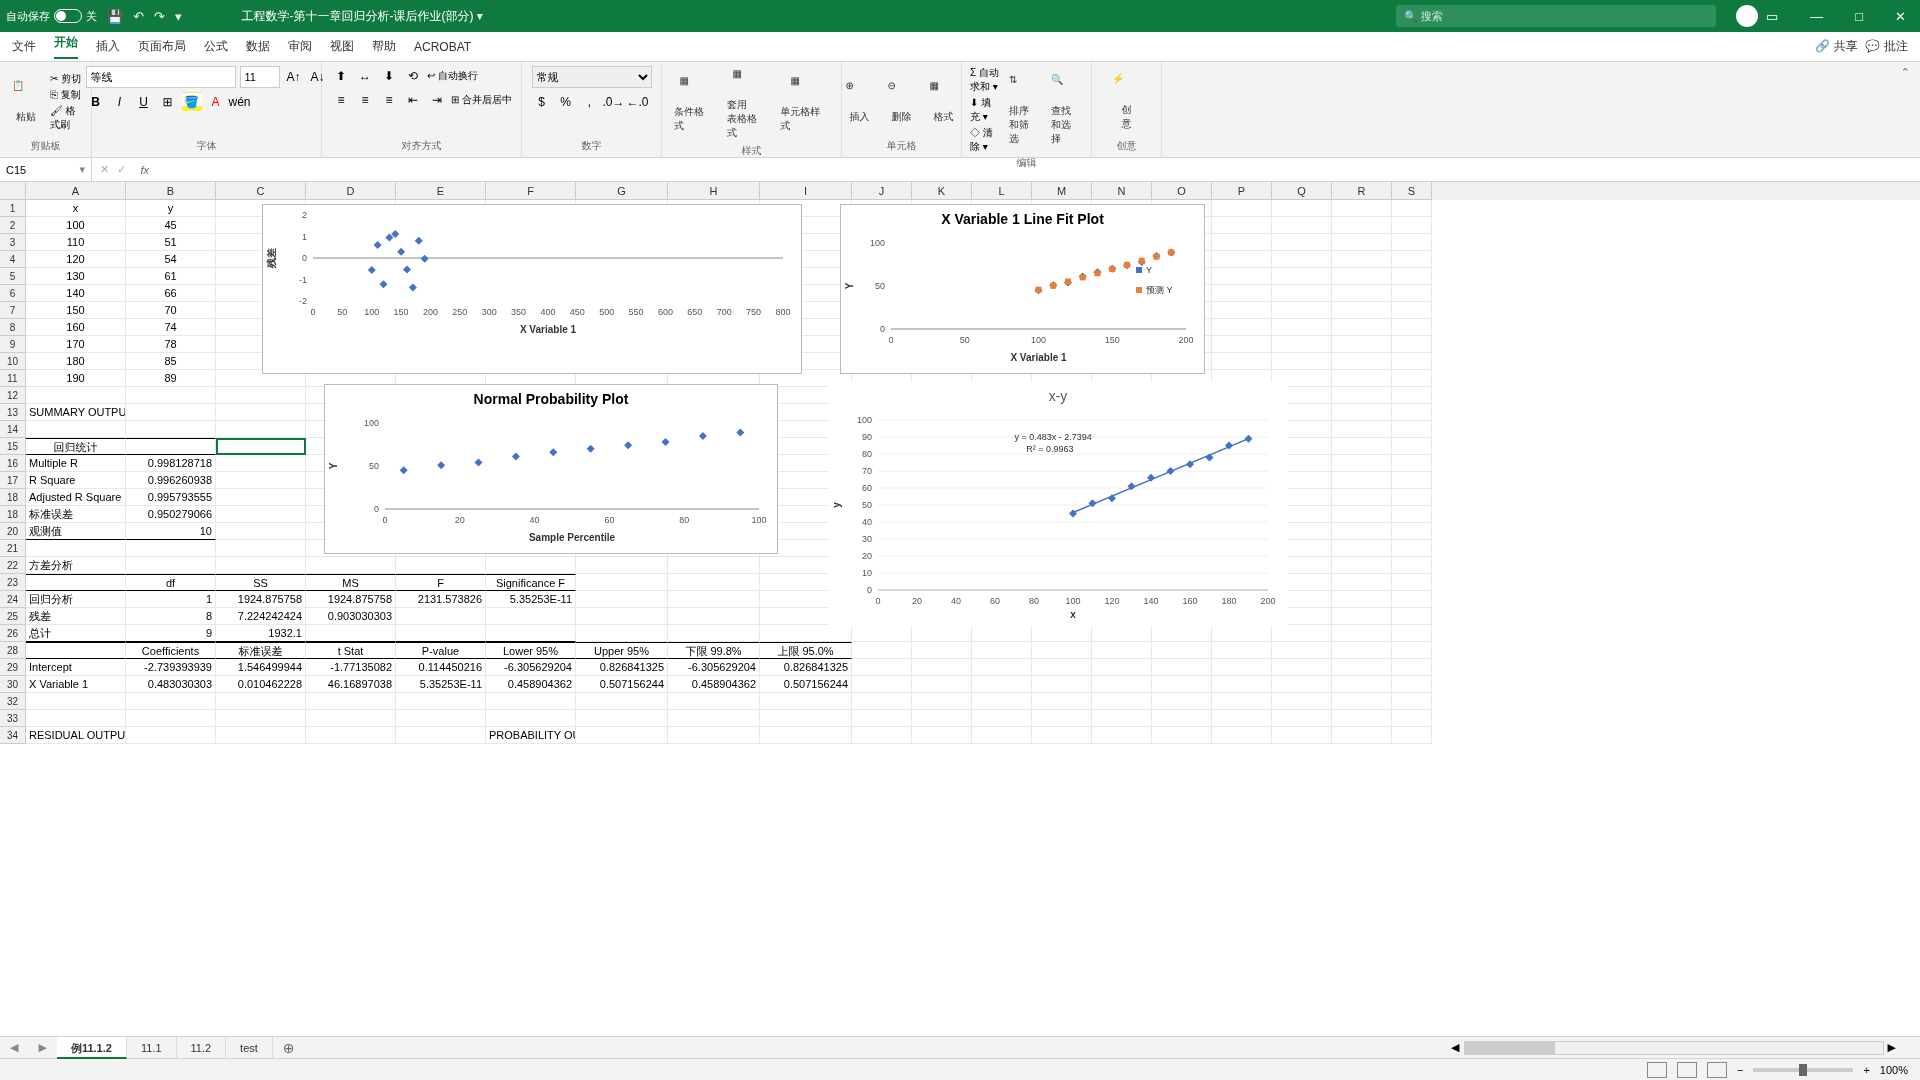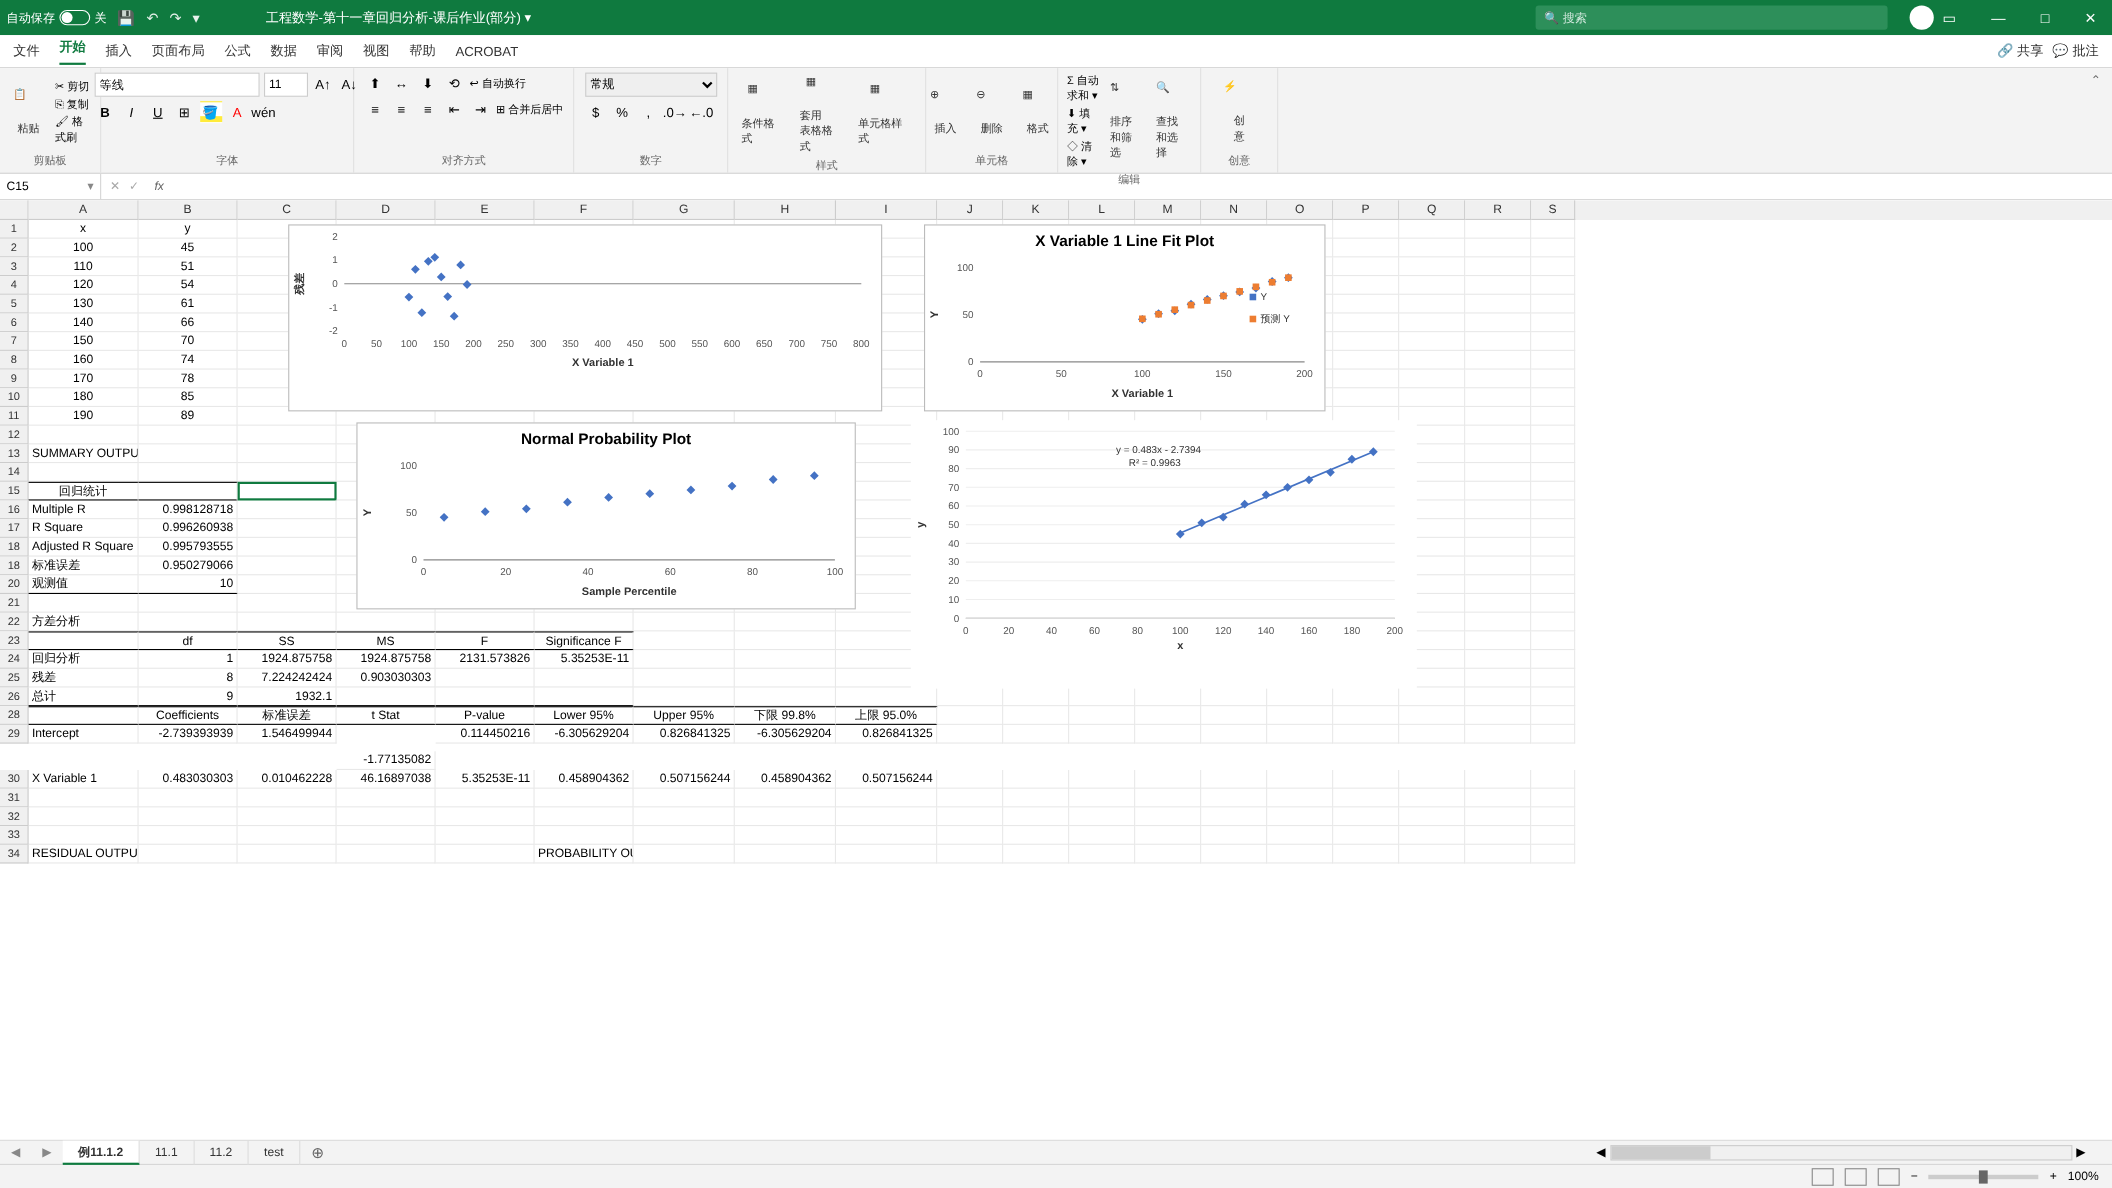--- a/index.html
+++ b/index.html
@@ -889,21 +889,21 @@
         <div class="cell" style="width: 60px;"></div>
         <div class="cell" style="width: 60px;"></div>
         <div class="cell" style="width: 60px;"></div>
         <div class="cell" style="width: 40px;"></div>
       </div>
       <div class="row">
         <div class="rowhead">29</div>
         <div class="cell" style="width: 100px;">Intercept</div>
         <div class="cell r" style="width: 90px;">-2.739393939</div>
         <div class="cell r" style="width: 90px;">1.546499944</div>
-        <div class="cell r" style="width: 90px; margin-top: 24px;">-1.77135082</div>
+        <div class="cell r" style="width: 90px;">-1.77135082</div>
         <div class="cell r" style="width: 90px;">0.114450216</div>
         <div class="cell r" style="width: 90px;">-6.305629204</div>
         <div class="cell r" style="width: 92px;">0.826841325</div>
         <div class="cell r" style="width: 92px;">-6.305629204</div>
         <div class="cell r" style="width: 92px;">0.826841325</div>
         <div class="cell" style="width: 60px;"></div>
         <div class="cell" style="width: 60px;"></div>
         <div class="cell" style="width: 60px;"></div>
         <div class="cell" style="width: 60px;"></div>
         <div class="cell" style="width: 60px;"></div>
@@ -917,42 +917,20 @@
         <div class="rowhead">30</div>
         <div class="cell" style="width: 100px;">X Variable 1</div>
         <div class="cell r" style="width: 90px;">0.483030303</div>
         <div class="cell r" style="width: 90px;">0.010462228</div>
         <div class="cell r" style="width: 90px;">46.16897038</div>
         <div class="cell r" style="width: 90px;">5.35253E-11</div>
         <div class="cell r" style="width: 90px;">0.458904362</div>
         <div class="cell r" style="width: 92px;">0.507156244</div>
         <div class="cell r" style="width: 92px;">0.458904362</div>
         <div class="cell r" style="width: 92px;">0.507156244</div>
-        <div class="cell" style="width: 60px;"></div>
-        <div class="cell" style="width: 60px;"></div>
-        <div class="cell" style="width: 60px;"></div>
-        <div class="cell" style="width: 60px;"></div>
-        <div class="cell" style="width: 60px;"></div>
-        <div class="cell" style="width: 60px;"></div>
-        <div class="cell" style="width: 60px;"></div>
-        <div class="cell" style="width: 60px;"></div>
-        <div class="cell" style="width: 60px;"></div>
-        <div class="cell" style="width: 40px;"></div>
-      </div>
-      <div class="row">
-        <div class="rowhead">31</div>
-        <div class="cell" style="width: 100px;"></div>
-        <div class="cell" style="width: 90px;"></div>
-        <div class="cell" style="width: 90px;"></div>
-        <div class="cell" style="width: 90px;"></div>
-        <div class="cell" style="width: 90px;"></div>
-        <div class="cell" style="width: 90px;"></div>
-        <div class="cell" style="width: 92px;"></div>
-        <div class="cell" style="width: 92px;"></div>
-        <div class="cell" style="width: 92px;"></div>
         <div class="cell" style="width: 60px;"></div>
         <div class="cell" style="width: 60px;"></div>
         <div class="cell" style="width: 60px;"></div>
         <div class="cell" style="width: 60px;"></div>
         <div class="cell" style="width: 60px;"></div>
         <div class="cell" style="width: 60px;"></div>
         <div class="cell" style="width: 60px;"></div>
         <div class="cell" style="width: 60px;"></div>
         <div class="cell" style="width: 60px;"></div>
         <div class="cell" style="width: 40px;"></div>
@@ -1134,20 +1112,21 @@
           <polygon points="265.70000000000005,31.800000000000004 269.70000000000005,35.800000000000004 265.70000000000005,39.800000000000004 261.70000000000005,35.800000000000004" fill="#4472c4"></polygon>
           <polygon points="303.1,28.36 307.1,32.36 303.1,36.36 299.1,32.36" fill="#4472c4"></polygon>
           <polygon points="340.5,24.92 344.5,28.92 340.5,32.92 336.5,28.92" fill="#4472c4"></polygon>
           <polygon points="377.9,18.900000000000006 381.9,22.900000000000006 377.9,26.900000000000006 373.9,22.900000000000006" fill="#4472c4"></polygon>
           <polygon points="415.3,15.459999999999994 419.3,19.459999999999994 415.3,23.459999999999994 411.3,19.459999999999994" fill="#4472c4"></polygon>
         </g>
       </svg>
   </div>
 
   <div class="chart" style="left:828px;top:200px;width:460px;height:244px;border:none">
+    <div class="chart-title" style="color:#5b5b5b;font-weight:normal">x-y</div>
     <svg width="460" height="210">
         <g id="chart3">
           <line x1="50" y1="180" x2="440" y2="180" stroke="#888"></line>
           <text x="50" y="194" font-size="9" text-anchor="middle" fill="#555">0</text>
           <text x="89" y="194" font-size="9" text-anchor="middle" fill="#555">20</text>
           <text x="128" y="194" font-size="9" text-anchor="middle" fill="#555">40</text>
           <text x="167" y="194" font-size="9" text-anchor="middle" fill="#555">60</text>
           <text x="206" y="194" font-size="9" text-anchor="middle" fill="#555">80</text>
           <text x="245" y="194" font-size="9" text-anchor="middle" fill="#555">100</text>
           <text x="284" y="194" font-size="9" text-anchor="middle" fill="#555">120</text>

